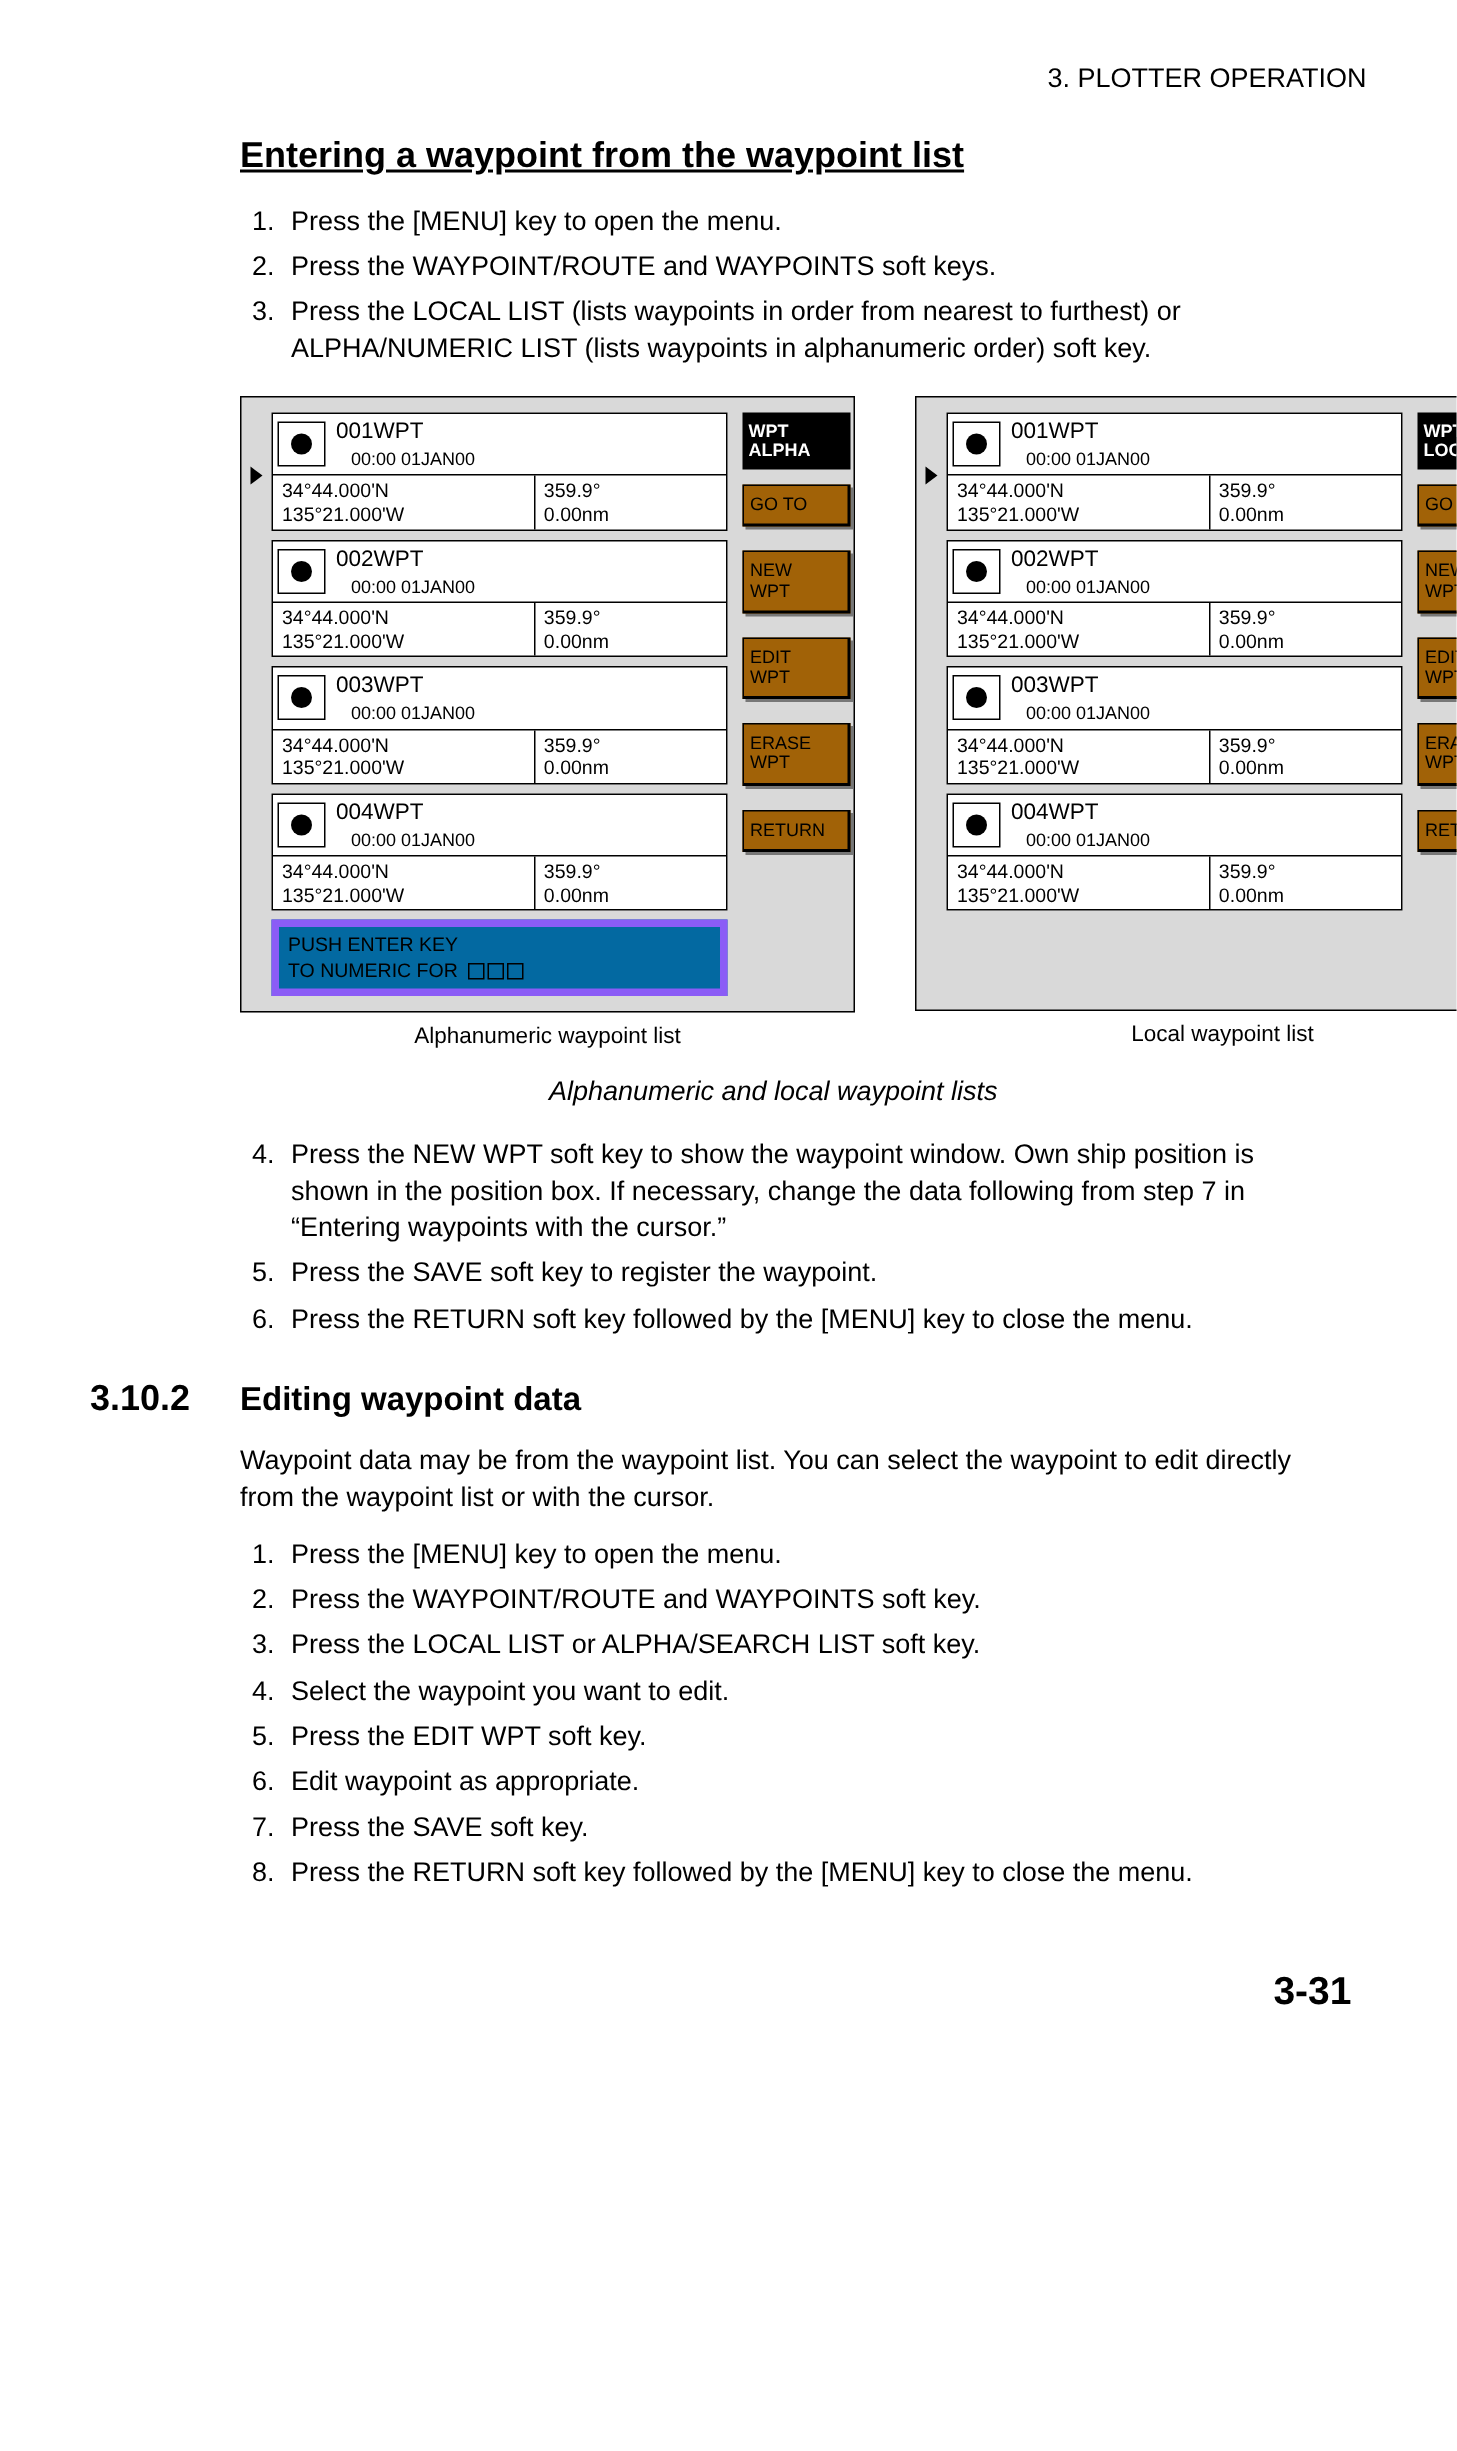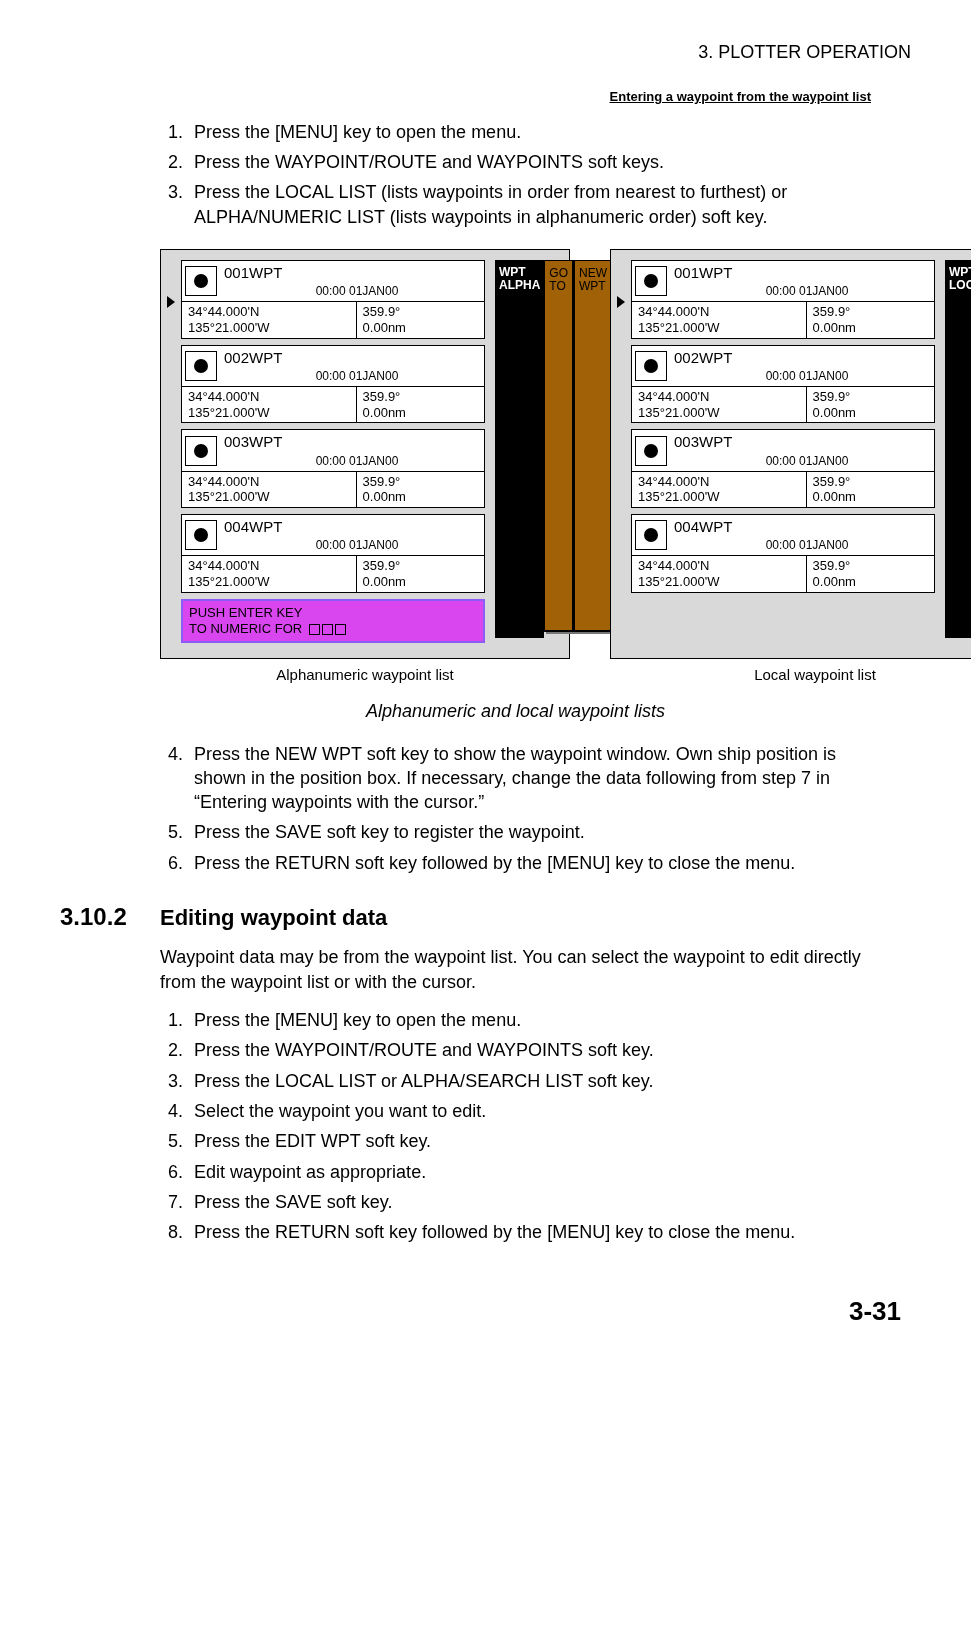--- a/index.html
+++ b/index.html
@@ -19,22 +19,21 @@
     margin-bottom: 24px;
   }
   .section {
     margin-left: 100px;
     margin-right: 40px;
   }
   .subsection-heading {
     font-weight: bold;
     text-decoration: underline;
     margin: 10px 0 14px 0;
-    font-size: 13px;
-    text-align: right;
+    font-size: 24px;
   }
   ol.steps {
     margin: 0 0 16px 0;
     padding-left: 28px;
   }
   ol.steps li {
     margin-bottom: 6px;
     padding-left: 6px;
   }
   .figure-row {
@@ -82,49 +81,50 @@
     align-items: center;
     justify-content: center;
   }
   .wpt-symbol .dot {
     width: 14px; height: 14px;
     border-radius: 50%;
     background: #000;
   }
   .wpt-title-block { flex: 1; padding: 2px 4px; }
   .wpt-name { font-size: 15px; font-weight: normal; }
-  .wpt-time { font-size: 12px; text-align: center; margin-left: 10px; }
+  .wpt-time { font-size: 12px; text-align: left; margin-left: 10px; }
   .wpt-bottom {
     display: flex;
     border-top: 1px solid #000;
     font-size: 13px;
   }
   .wpt-coords {
     flex: 1.4;
     border-right: 1px solid #000;
     padding: 2px 6px;
     line-height: 1.2;
   }
   .wpt-brg {
     flex: 1;
     padding: 2px 6px;
     line-height: 1.2;
   }
   .search-box {
-    border: 2px solid #8b5cf6;
-    background: #d946ef;
+    border: 5px solid #8b5cf6;
+    background: #0369a1;
     font-size: 13px;
     padding: 4px 6px;
     line-height: 1.25;
   }
   .search-boxes { display: inline-flex; gap: 2px; vertical-align: middle; }
   .search-boxes .sq { width: 11px; height: 11px; border: 1px solid #000; display: inline-block; }
   .softkeys {
     width: 72px;
     display: flex;
+    flex-direction: column;
   }
   .sk-mode {
     background: #000;
     color: #fff;
     font-size: 12px;
     font-weight: bold;
     padding: 6px 4px;
     line-height: 1.1;
     margin-bottom: 10px;
   }

